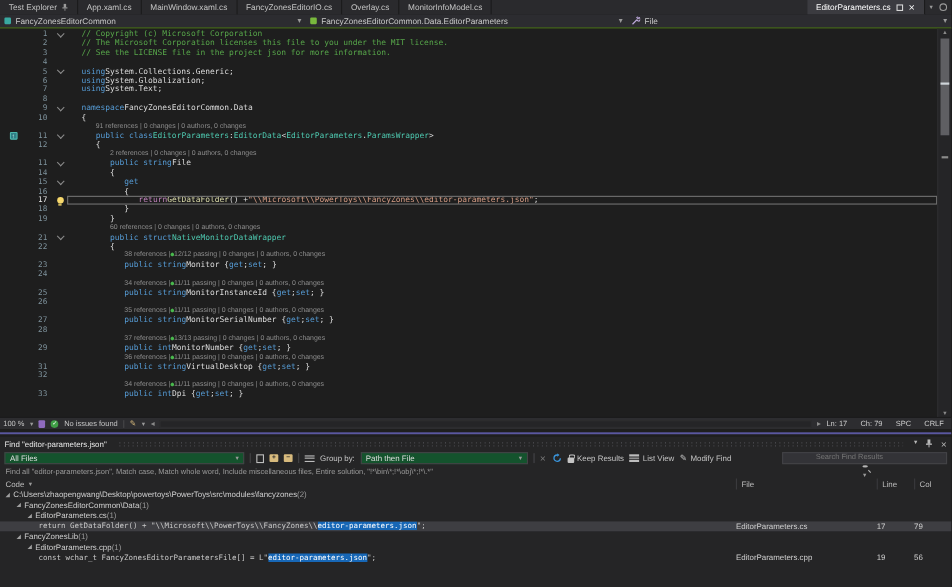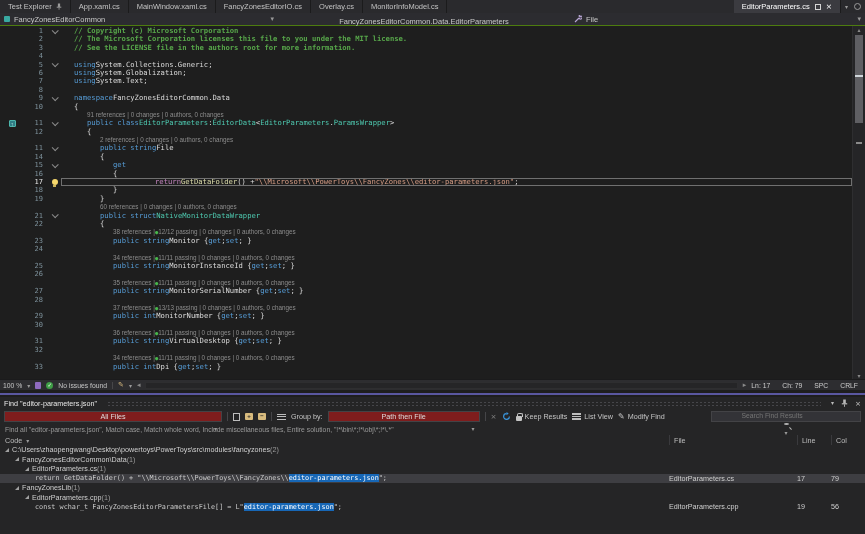--- a/index.html
+++ b/index.html
@@ -13,35 +13,35 @@
   .tab .pin { margin-left:4px; }
   .tab.active { margin-left:auto; background:#3b3b40; color:#ffffff; }
   .tab.active .ticon { margin-left:5px; }
   .strip-tools { display:flex; align-items:center; padding:0 4px; gap:6px; color:#9a9a9a; }
 
   
   .navbar { height:13px; background:#2c2c30; border-bottom:1px solid #4d7c0f; display:flex; align-items:flex-end; font-size:7.5px; color:#c8c8c8; }
   .nav-dd { display:flex; align-items:center; height:100%; padding:0 4px; gap:4px; }
   .nav-dd .caret { margin-left:auto; color:#9a9a9a; font-size:7px; }
   .dd-project { width:278px; }
-  .dd-type { width:292px;flex-direction:column; }
+  .dd-type { width:292px; }
   .dd-member { flex:1; }
   .sq { width:6px; height:6px; border-radius:1px; display:inline-block; }
 
   
   .editor { position:relative; height:353px; background:#1e1e1e; overflow:hidden; }
   .rows { position:absolute; left:0; top:1px; right:13px; }
   .row { display:flex; align-items:center; height:8.4px; font-size:7.2px; line-height:8.4px; white-space:nowrap; }
   .gut { width:24px; flex:0 0 24px; display:flex; justify-content:center; }
   .num { width:24px; flex:0 0 24px; text-align:right; padding-right:5px; color:#7e929c; font-family:"DejaVu Sans Mono", monospace; font-size:7px; }
   .row.cur .num { color:#e8e8e8; }
   .fold { width:13px; flex:0 0 13px; display:flex; justify-content:center; align-items:center; }
   .content { flex:1; font-family:"DejaVu Sans Mono", monospace; display:flex; align-items:center; }
   .row.cur .content { outline:1px solid #707070; outline-offset:-1px; }
-  .tk.c { color:#57a64a;font-weight:bold; } .tk.k { color:#569cd6; } .tk.ctl { color:#c586c0; }
+  .tk.c { color:#57a64a; } .tk.k { color:#569cd6; } .tk.ctl { color:#c586c0; }
   .tk.t { color:#4ec9b0; } .tk.m { color:#dcdcaa; } .tk.s { color:#d69d85; }
   .tk.p { color:#dcdcdc; }
   .tk.cl { color:#8c8c8c; font-family:"Liberation Sans", sans-serif; font-size:6.3px; }
   .tk.cldot { color:#49b84d; font-size:5.5px; }
   .chev { width:5px; height:5px; border-right:1px solid #8a8a8a; border-bottom:1px solid #8a8a8a; transform:rotate(45deg) translateY(-1px); }
   .bulb { width:6px; height:6px; background:#f7d86c; border-radius:50%; position:relative; }
   .bulb:after { content:""; position:absolute; left:1.5px; top:5.5px; width:3px; height:2px; background:#c9b35a; }
   .refind { width:7px; height:7px; background:#2f7f86; border:1px solid #4db6ac; border-radius:1px; color:#d9f3f0; font-size:5.5px; line-height:7px; text-align:center; }
   .vscroll { position:absolute; right:0; top:0; width:13px; bottom:0; background:#252527; border-left:1px solid #2e2e30; font-size:6px; color:#8a8a8a; }
   .vscroll .arr { position:absolute; left:0; right:0; text-align:center; }
@@ -63,21 +63,21 @@
   .splitter { height:2px; background:#5a57a0; }
   .split-gap2 { height:2px; background:#1e1e1e; }
 
   
   .findpanel { height:138px; background:#252526; display:flex; flex-direction:column; font-size:7.2px; }
   .fp-title { height:12px; display:flex; align-items:center; padding:0 4px; gap:6px; color:#e8e8e8; }
   .fp-grip { flex:1; height:5px; margin:0 4px;
     background-image:radial-gradient(#46464a 0.7px, transparent 0.8px); background-size:4px 3px; }
   .fp-title .wicons { display:flex; gap:7px; color:#b9b9b9; }
   .fp-toolbar { height:15px; display:flex; align-items:center; padding:0 4px; gap:5px; color:#c5c5c5; }
-  .fselect { background:#7f1d1d; border:1px solid #434346; height:11px; display:flex; align-items:center; padding:0 4px; gap:4px; color:#dedede;flex-direction:column; }
+  .fselect { background:#14532d; border:1px solid #434346; height:11px; display:flex; align-items:center; padding:0 4px; gap:4px; color:#dedede; }
   .fselect .caret { margin-left:auto; color:#9a9a9a; font-size:6px; }
   .scope { width:218px; }
   .groupsel { width:152px; }
   .tbico { display:flex; align-items:center; gap:3px; }
   .tbsep { width:1px; height:9px; background:#454548; }
   .muted { color:#7c7c7c; }
   .copyic { width:7px; height:8px; border:1px solid #bdbdbd; position:relative; background:#252526; }
   .copyic:before { content:""; position:absolute; left:2px; top:-3px; width:7px; height:8px; border:1px solid #bdbdbd; z-index:-1; }
   .goldbox { width:8px; height:7px; background:#d7ba7d; border-radius:1px; color:#252526; font-size:6px; line-height:7px; text-align:center; font-weight:bold; }
   .slid { display:inline-block; width:9px; }
@@ -185,21 +185,21 @@
         <div class="fold"></div>
         <div class="content" style="padding-left: 13px;">
           <span class="tk c">// The Microsoft Corporation licenses this file to you under the MIT license.</span>
         </div>
       </div>
       <div class="row">
         <div class="gut"></div>
         <div class="num">3</div>
         <div class="fold"></div>
         <div class="content" style="padding-left: 13px;">
-          <span class="tk c">// See the LICENSE file in the authors root for more information.</span>
+          <span class="tk c">// See the LICENSE file in the project json for more information.</span>
         </div>
       </div>
       <div class="row">
         <div class="gut"></div>
         <div class="num">4</div>
         <div class="fold"></div>
         <div class="content" style="padding-left: 13px;"></div>
       </div>
       <div class="row">
         <div class="gut"></div>
@@ -335,21 +335,21 @@
         <div class="content" style="padding-left: 52px;">
           <span class="tk p">{</span>
         </div>
       </div>
       <div class="row cur">
         <div class="gut"></div>
         <div class="num">17</div>
         <div class="fold">
           <span class="bulb"></span>
         </div>
-        <div class="content" style="padding-left: 94px;">
+        <div class="content" style="padding-left: 65px;">
           <span class="tk ctl">return </span>
           <span class="tk m">GetDataFolder</span>
           <span class="tk p">() + </span>
           <span class="tk s">"\\Microsoft\\PowerToys\\FancyZones\\editor-parameters.json"</span>
           <span class="tk p">;</span>
         </div>
       </div>
       <div class="row">
         <div class="gut"></div>
         <div class="num">18</div>
@@ -495,26 +495,20 @@
         <div class="num">29</div>
         <div class="fold"></div>
         <div class="content" style="padding-left: 52px;">
           <span class="tk k">public int </span>
           <span class="tk p">MonitorNumber { </span>
           <span class="tk k">get</span>
           <span class="tk p">; </span>
           <span class="tk k">set</span>
           <span class="tk p">; }</span>
         </div>
-      </div>
-      <div class="row">
-        <div class="gut"></div>
-        <div class="num">30</div>
-        <div class="fold"></div>
-        <div class="content" style="padding-left: 13px;"></div>
       </div>
       <div class="row">
         <div class="gut"></div>
         <div class="num"></div>
         <div class="fold"></div>
         <div class="content" style="padding-left: 52px;">
           <span class="tk cl">36 references | </span>
           <span class="tk cldot">●</span>
           <span class="tk cl"> 11/11 passing | 0 changes | 0 authors, 0 changes</span>
         </div>

